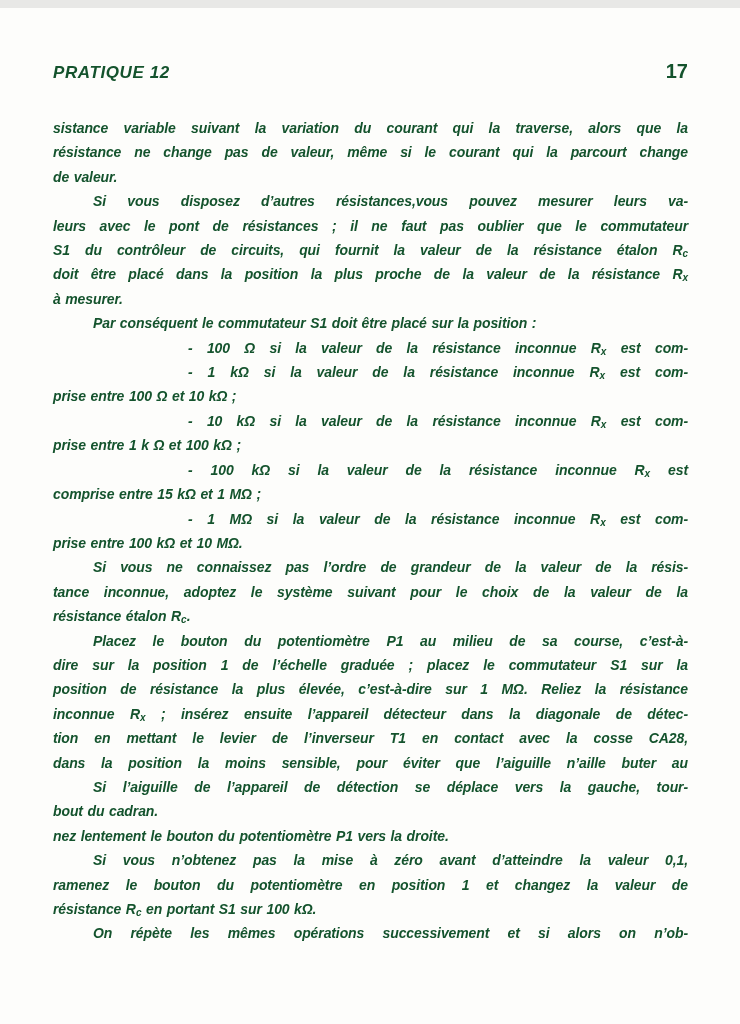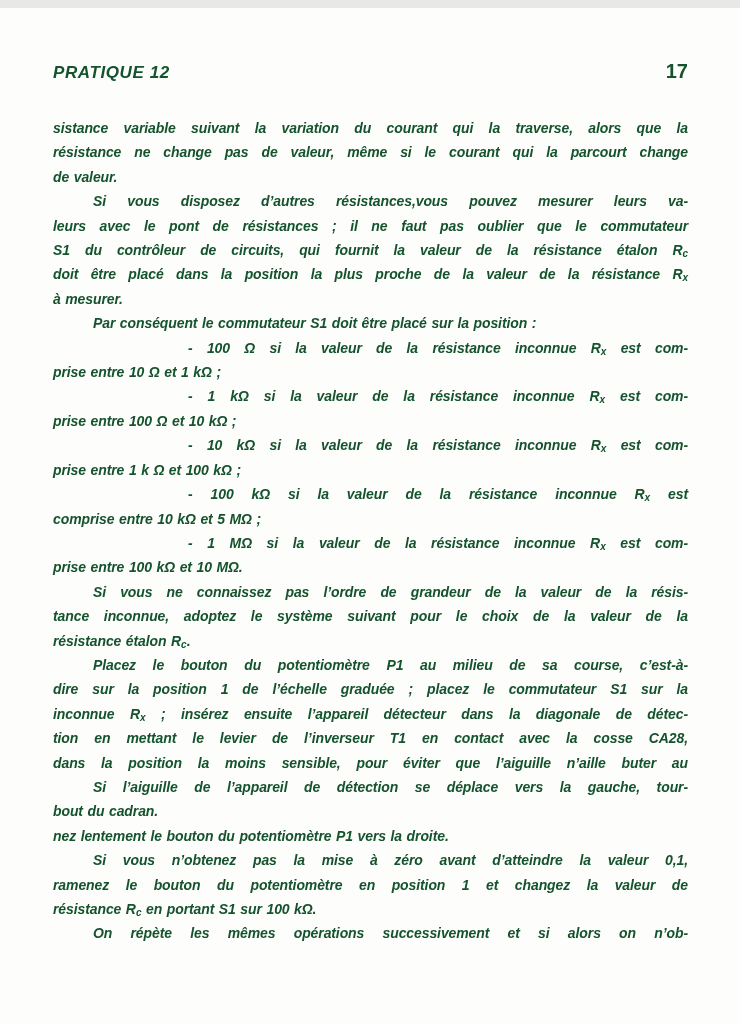--- a/index.html
+++ b/index.html
@@ -75,34 +75,34 @@
       <div class="line italic just">sistance variable suivant la variation du courant qui la traverse, alors que la</div>
       <div class="line italic just">résistance ne change pas de valeur, même si le courant qui la parcourt change</div>
       <div class="line italic">de valeur.</div>
       <div class="line just ind-para">Si vous disposez d’autres résistances,vous pouvez mesurer leurs va-</div>
       <div class="line just">leurs avec le pont de résistances ; il ne faut pas oublier que le commutateur</div>
       <div class="line just">S1 du contrôleur de circuits, qui fournit la valeur de la résistance étalon R<sub>c</sub></div>
       <div class="line just">doit être placé dans la position la plus proche de la valeur de la résistance R<sub>x</sub></div>
       <div class="line">à mesurer.</div>
       <div class="line ind-para">Par conséquent le commutateur S1 doit être placé sur la position :</div>
       <div class="line just ind-list">- 100 Ω si la valeur de la résistance inconnue R<sub>x</sub> est com-</div>
-      <div class="line">prise entre 10 Ω et 1 kΩ ;</div>
       <div class="line just ind-list">- 1 kΩ si la valeur de la résistance inconnue R<sub>x</sub> est com-</div>
       <div class="line">prise entre 100 Ω et 10 kΩ ;</div>
       <div class="line just ind-list">- 10 kΩ si la valeur de la résistance inconnue R<sub>x</sub> est com-</div>
       <div class="line">prise entre 1 k Ω et 100 kΩ ;</div>
       <div class="line just ind-list">- 100 kΩ si la valeur de la résistance inconnue R<sub>x</sub> est</div>
-      <div class="line">comprise entre 10 kΩ et 5 MΩ ;</div>
+      <div class="line">comprise entre 15 kΩ et 1 MΩ ;</div>
       <div class="line just ind-list">- 1 MΩ si la valeur de la résistance inconnue R<sub>x</sub> est com-</div>
       <div class="line">prise entre 100 kΩ et 10 MΩ.</div>
       <div class="line just ind-para">Si vous ne connaissez pas l’ordre de grandeur de la valeur de la résis-</div>
       <div class="line just">tance inconnue, adoptez le système suivant pour le choix de la valeur de la</div>
       <div class="line">résistance étalon R<sub>c</sub>.</div>
       <div class="line just ind-para">Placez le bouton du potentiomètre P1 au milieu de sa course, c’est-à-</div>
       <div class="line just">dire sur la position 1 de l’échelle graduée ; placez le commutateur S1 sur la</div>
+      <div class="line just">position de résistance la plus élevée, c’est-à-dire sur 1 MΩ. Reliez la résistance</div>
       <div class="line just">inconnue R<sub>x</sub> ; insérez ensuite l’appareil détecteur dans la diagonale de détec-</div>
       <div class="line just">tion en mettant le levier de l’inverseur T1 en contact avec la cosse CA28,</div>
       <div class="line just">dans la position la moins sensible, pour éviter que l’aiguille n’aille buter au</div>
       <div class="line just ind-para">Si l’aiguille de l’appareil de détection se déplace vers la gauche, tour-</div>
       <div class="line">bout du cadran.</div>
       <div class="line">nez lentement le bouton du potentiomètre P1 vers la droite.</div>
       <div class="line just ind-para">Si vous n’obtenez pas la mise à zéro avant d’atteindre la valeur 0,1,</div>
       <div class="line just">ramenez le bouton du potentiomètre en position 1 et changez la valeur de</div>
       <div class="line">résistance R<sub>c</sub> en portant S1 sur 100 kΩ.</div>
       <div class="line just ind-para">On répète les mêmes opérations successivement et si alors on n’ob-</div>

